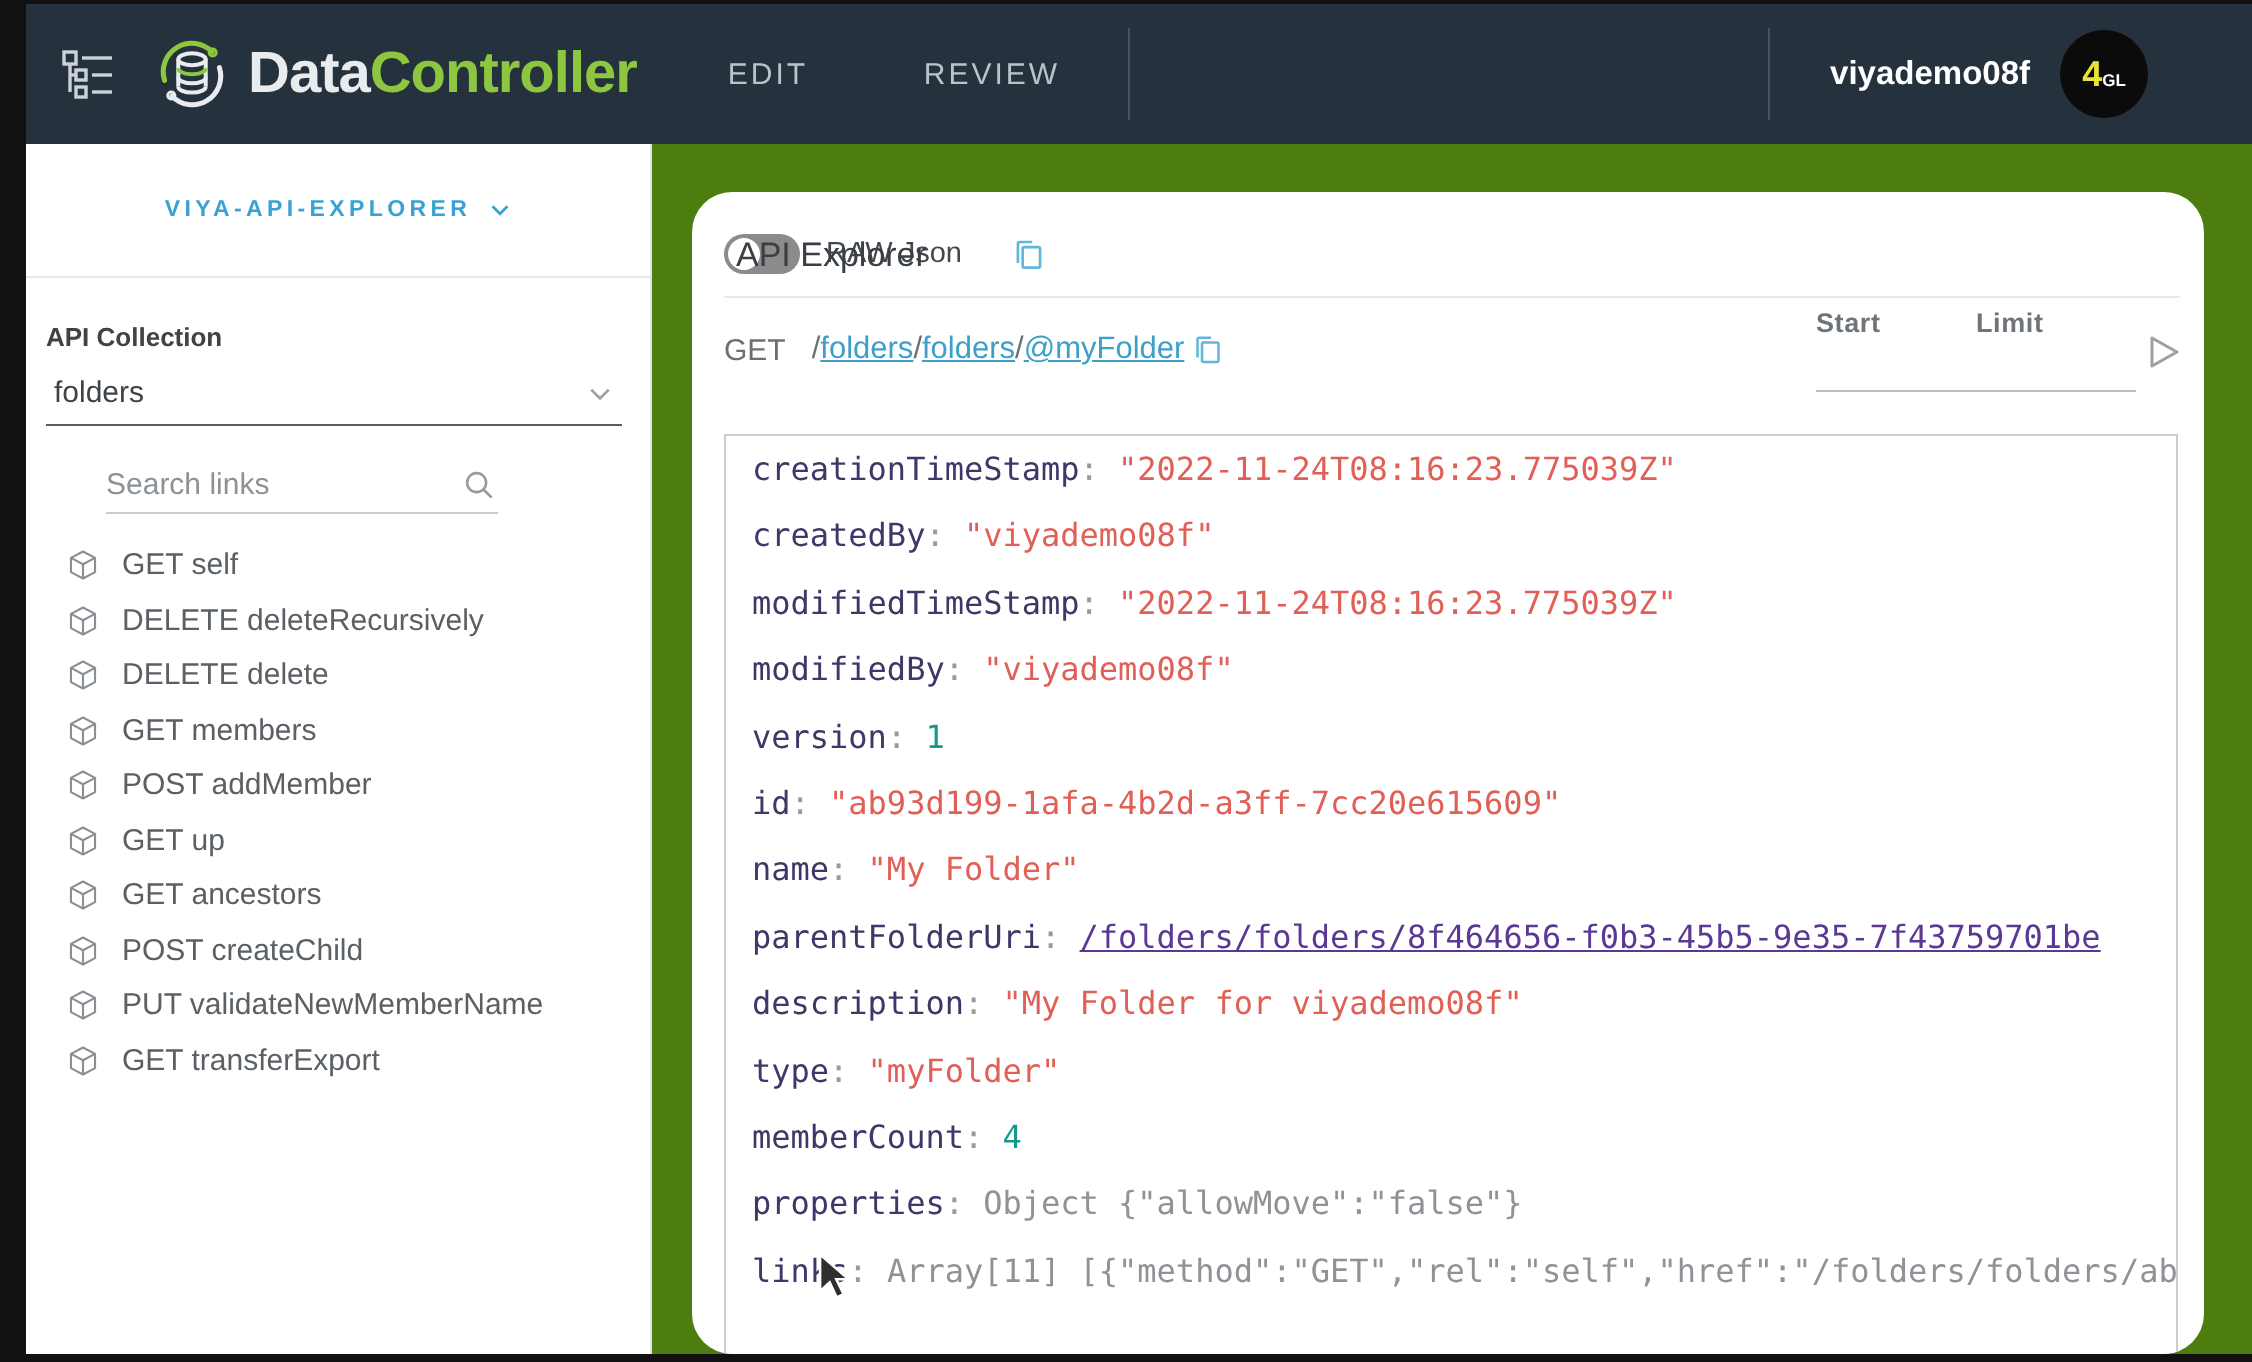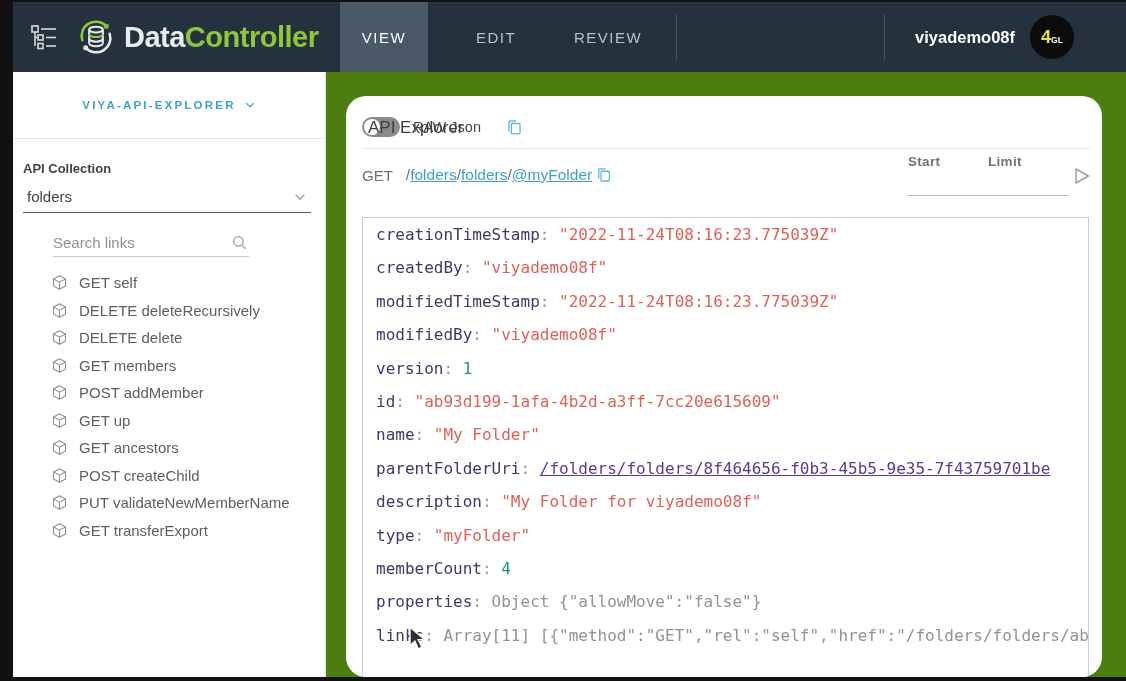--- a/index.html
+++ b/index.html
@@ -30,21 +30,21 @@
   
   .sidebar { position:absolute; left:0; top:70px; width:313px; bottom:0; background:#ffffff; border-right:1px solid #e0e4e7; }
   .selector-row { height:67px; display:flex; align-items:center; justify-content:center; gap:8px; border-bottom:1px solid #e5e7e9; color:#3aa2d2; font-size:11.5px; font-weight:700; letter-spacing:2.2px; cursor:pointer; }
   .collection { margin:22px 14px 0 10px; }
   .collection-label { font-size:13px; font-weight:700; color:#3e4348; }
   .collection-select { margin-top:12px; display:flex; align-items:center; justify-content:space-between; border-bottom:1px solid #595d61; padding:0 4px 7px 4px; font-size:15px; color:#3e4348; cursor:pointer; }
   .search-row { margin:20px 76px 0 40px; display:flex; align-items:center; border-bottom:1px solid #c8ccd0; padding-bottom:4px; }
   .search-row input { border:none; outline:none; flex:1; font-size:15px; color:#3e4348; font-family:"Liberation Sans", sans-serif; min-width:0; }
   .search-row input::placeholder { color:#8d9297; }
   .links-list { margin-top:12px; }
-  .link-item { height:27.5px; display:flex; align-items:center; gap:11px; padding-left:38px; font-size:15px; color:#5b6065; cursor:pointer; white-space:nowrap; }
+  .link-item { height:27.5px; display:flex; align-items:center; gap:11px; padding-left:20px; font-size:15px; color:#5b6065; cursor:pointer; white-space:nowrap; }
   .link-item svg { flex:none; }
 
   
   .card { position:absolute; left:333px; top:94px; width:756px; height:581px; background:#ffffff; overflow:hidden;border-radius:20px; }
   .toggle-row { position:absolute; left:16px; right:16px; top:12px; height:38px; display:flex; align-items:center; }
   .toggle { width:38px; height:20px; border-radius:10px; background:#8b8b8b; position:relative; cursor:pointer; flex:none; }
   .toggle .knob { position:absolute; left:2px; top:2px; width:16px; height:16px; border-radius:50%; background:#ffffff; }
   .toggle-label { margin-left:13px; font-size:14.5px; color:#43484d; }
   .copy-btn { margin-left:24px; cursor:pointer; display:flex; }
   .panel-title { position:absolute; left:0; right:0; top:22px; text-align:left; font-size:17px; color:#3a3f45; pointer-events:none;padding-left:22px; }
@@ -103,21 +103,20 @@
             <ellipse cx="18" cy="11" rx="6.5" ry="2.8" stroke="#e9ecee" stroke-width="1.9"></ellipse>
             <path d="M11.5 11 V24 M24.5 11 V24" stroke="#e9ecee" stroke-width="1.9"></path>
             <path d="M11.5 15.3 A6.5 2.8 0 0 0 24.5 15.3" stroke="#8dc63f" stroke-width="1.9"></path>
             <path d="M11.5 19.6 A6.5 2.8 0 0 0 24.5 19.6" stroke="#e9ecee" stroke-width="1.9"></path>
             <path d="M11.5 24 A6.5 2.8 0 0 0 24.5 24" stroke="#e9ecee" stroke-width="1.9"></path>
           </svg>
           <div class="brand-text"><span class="w1">Data</span><span class="w2">Controller</span></div>
         </div>
       </div>
       <div class="nav-tabs" id="nav-tabs">
-          <div class="tab active">VIEW</div>
           <div class="tab">EDIT</div>
           <div class="tab">REVIEW</div>
         </div>
       <div class="hdr-divider"></div>
       <div class="hdr-spacer"></div>
       <div class="user-divider"></div>
       <div class="user-area">
         <span class="user-name">viyademo08f</span>
         <div class="avatar">
           <span class="a-main">4</span>

